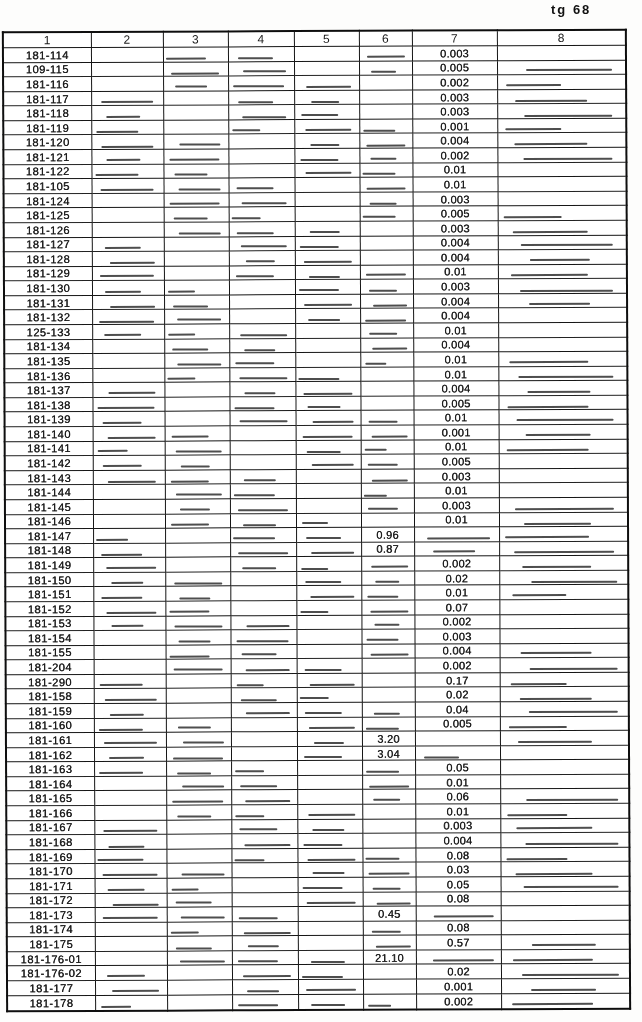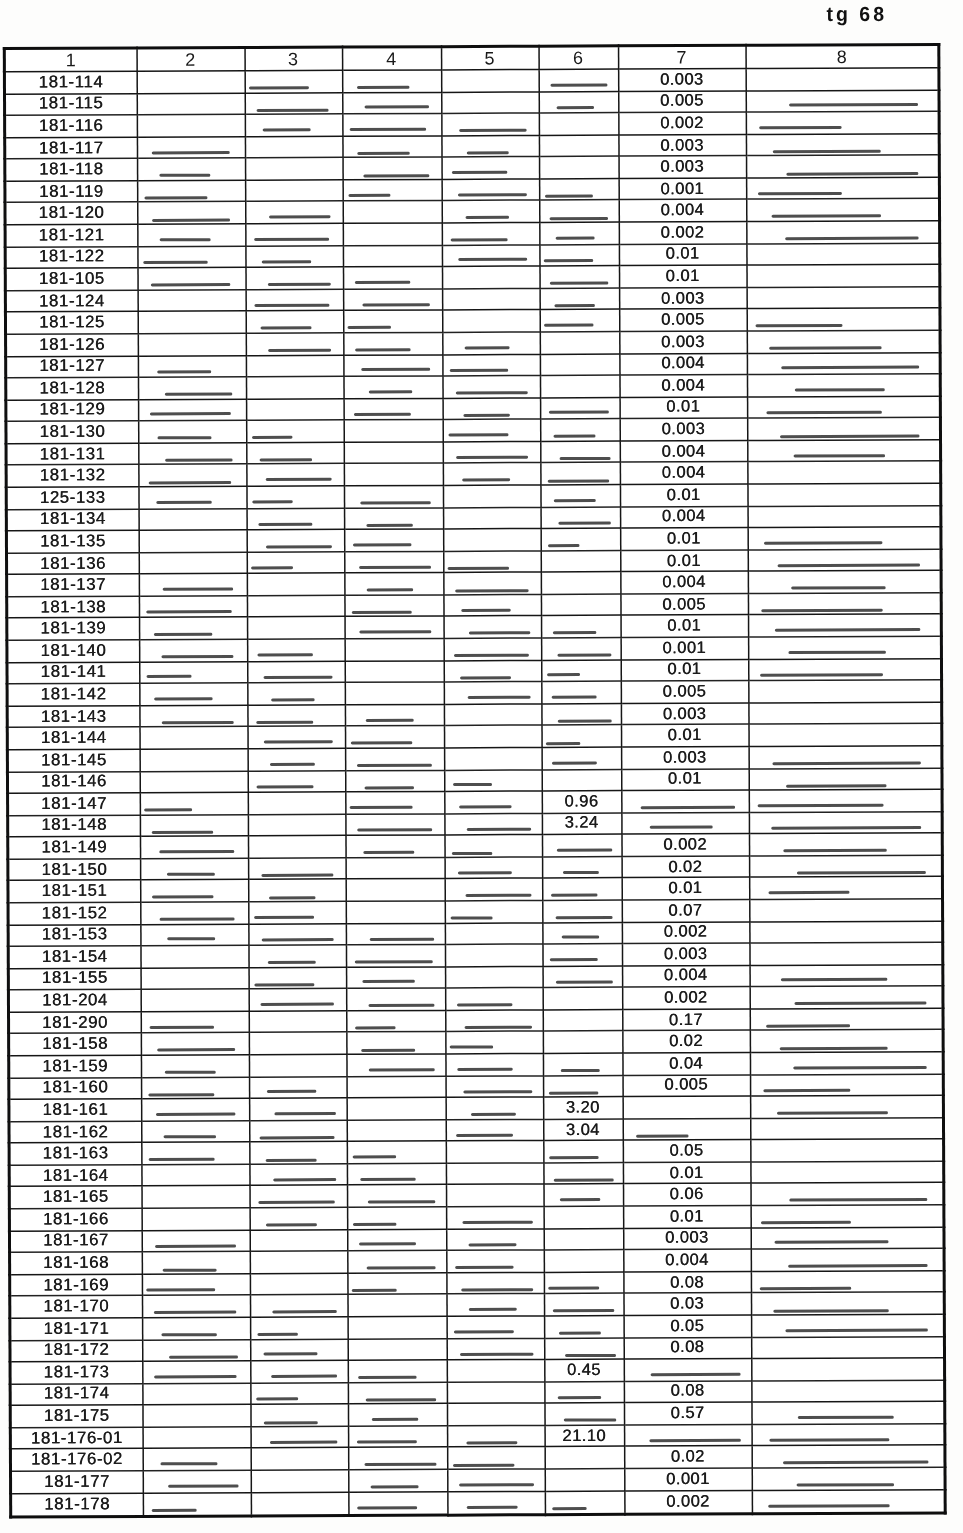--- a/index.html
+++ b/index.html
@@ -114,21 +114,21 @@
             <span class="smear" style="width: 53%; margin-left: 15%; margin-top: 9px;"></span>
           </td>
           <td></td>
           <td>
             <span class="smear" style="width: 73%; margin-left: 15%; margin-top: 7px;"></span>
           </td>
           <td class="val-cell">0.003</td>
           <td></td>
         </tr>
         <tr>
-          <td class="id-cell">181-115</td>
+          <td class="id-cell">109-115</td>
           <td></td>
           <td>
             <span class="smear" style="width: 75%; margin-left: 11%; margin-top: 9px;"></span>
           </td>
           <td>
             <span class="smear" style="width: 66%; margin-left: 22%; margin-top: 6px;"></span>
           </td>
           <td></td>
           <td>
             <span class="smear" style="width: 48%; margin-left: 22%; margin-top: 8px;"></span>
@@ -733,21 +733,21 @@
           <td>
             <span class="smear" style="width: 57%; margin-left: 11%; margin-top: 9px;"></span>
           </td>
           <td></td>
           <td>
             <span class="smear" style="width: 77%; margin-left: 11%; margin-top: 7px;"></span>
           </td>
           <td>
             <span class="smear" style="width: 68%; margin-left: 22%; margin-top: 8px;"></span>
           </td>
-          <td class="val-cell">3.24</td>
+          <td class="val-cell">0.87</td>
           <td>
             <span class="smear" style="width: 50%; margin-left: 22%; margin-top: 6px;"></span>
           </td>
           <td>
             <span class="smear" style="width: 79%; margin-left: 11%; margin-top: 7px;"></span>
           </td>
         </tr>
         <tr>
           <td class="id-cell">181-149</td>
           <td>

